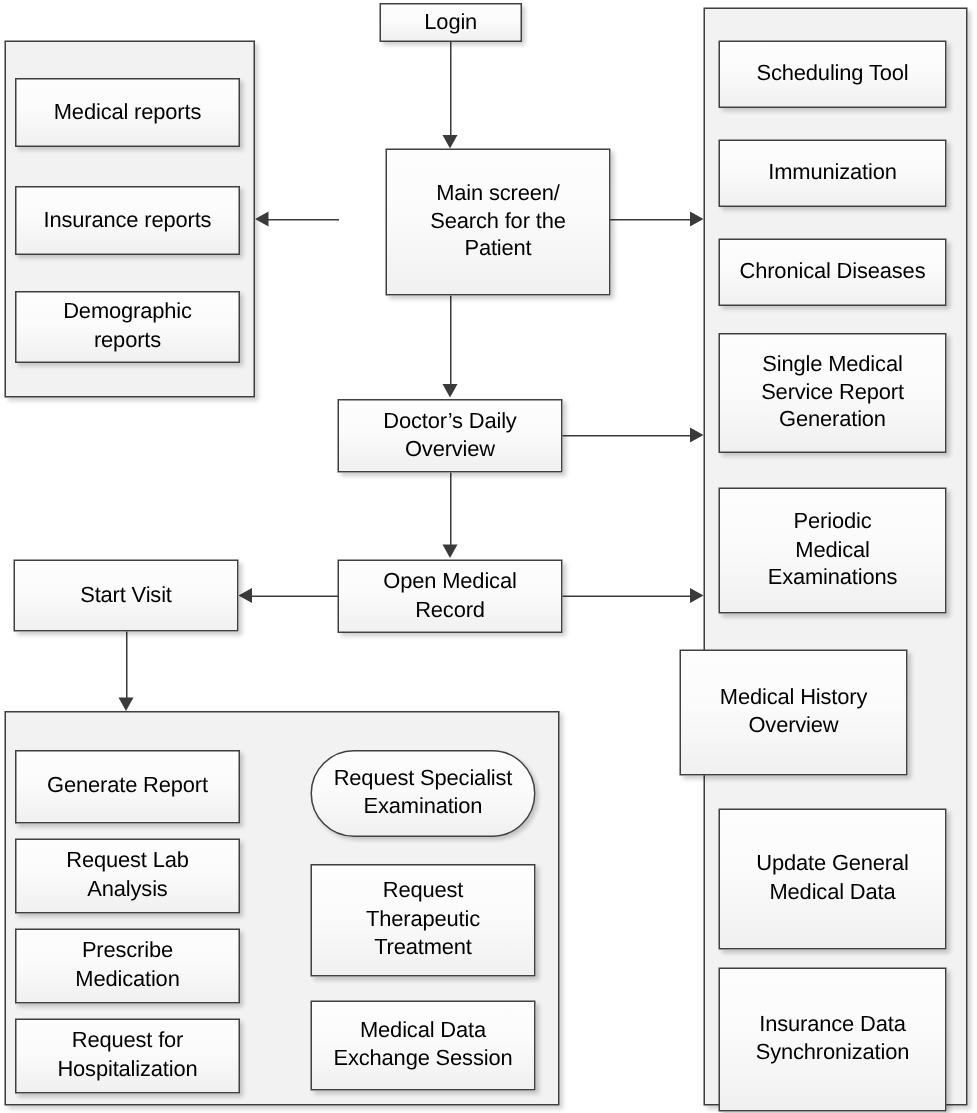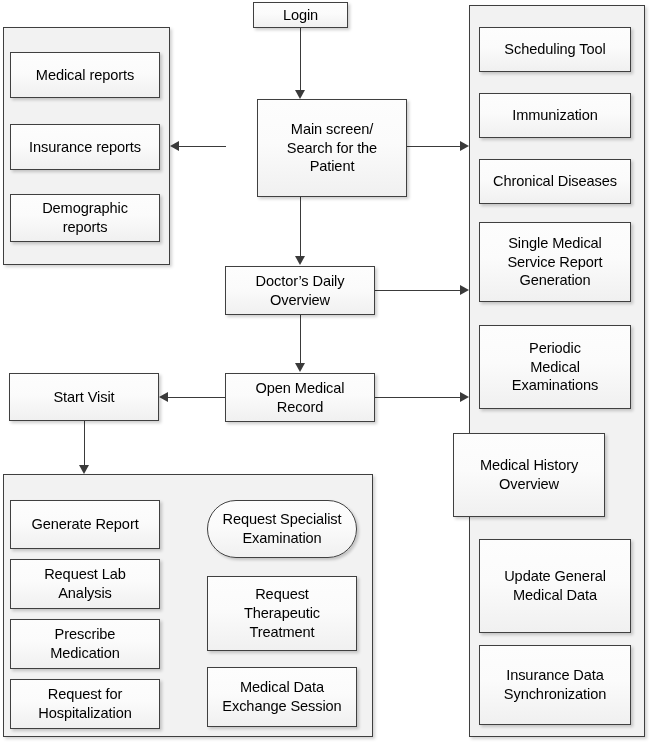--- a/index.html
+++ b/index.html
@@ -135,21 +135,21 @@
   <div class="node" style="left:479px; top:222px; width:152px; height:80px;">Single Medical
 Service Report
 Generation</div>
   <div class="node" style="left:479px; top:325px; width:152px; height:84px;">Periodic
 Medical
 Examinations</div>
   <div class="node" style="left:453px; top:433px; width:152px; height:84px;">Medical History
 Overview</div>
   <div class="node" style="left:479px; top:539px; width:152px; height:94px;">Update General
 Medical Data</div>
-  <div class="node" style="left:479px; top:645px; width:152px; height:80px;">Insurance Data
+  <div class="node" style="left:479px; top:645px; width:152px; height:96px;">Insurance Data
 Synchronization</div>
 
   <div class="node" style="left:10px; top:500px; width:150px; height:49px;">Generate Report</div>
   <div class="node" style="left:10px; top:559px; width:150px; height:50px;">Request Lab
 Analysis</div>
   <div class="node" style="left:10px; top:619px; width:150px; height:50px;text-align:center;">Prescribe
 Medication</div>
   <div class="node" style="left:10px; top:679px; width:150px; height:50px;">Request for
 Hospitalization</div>
 

